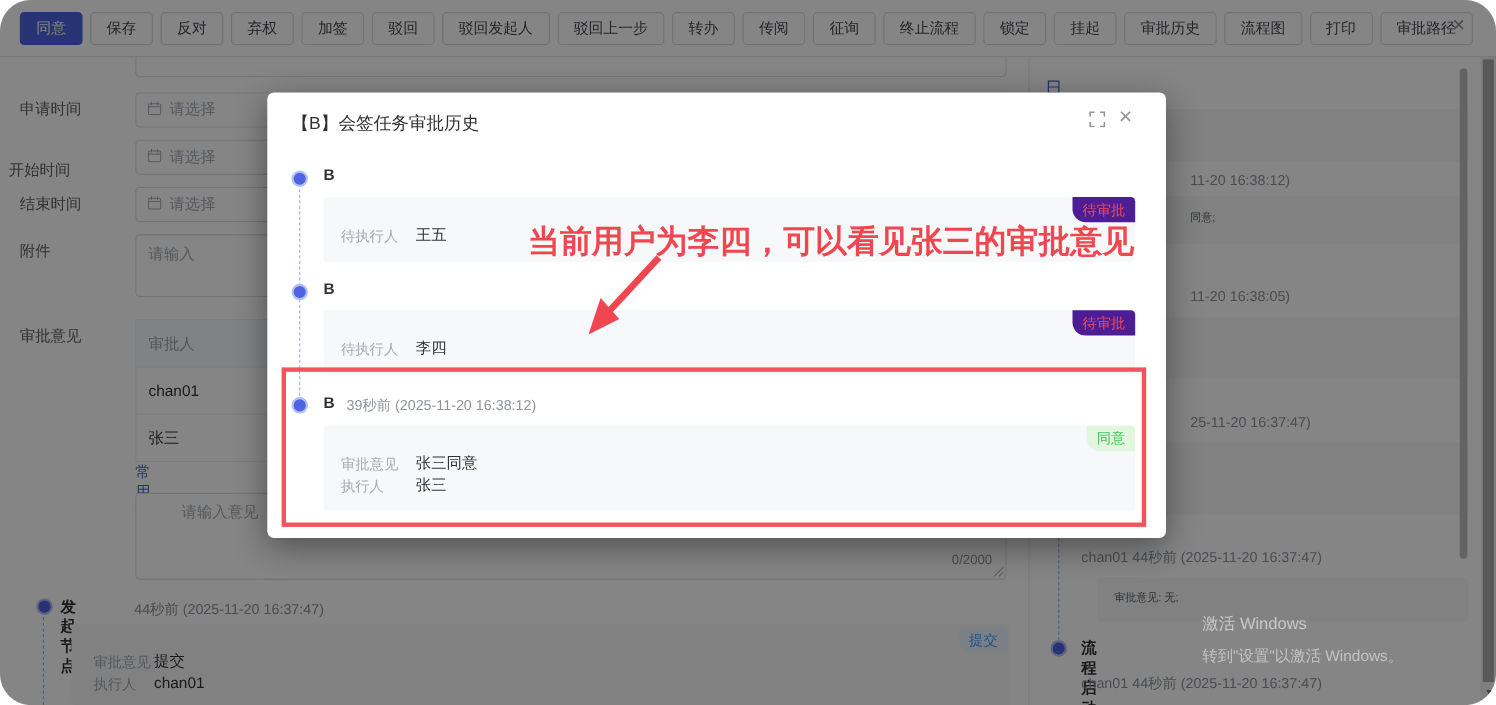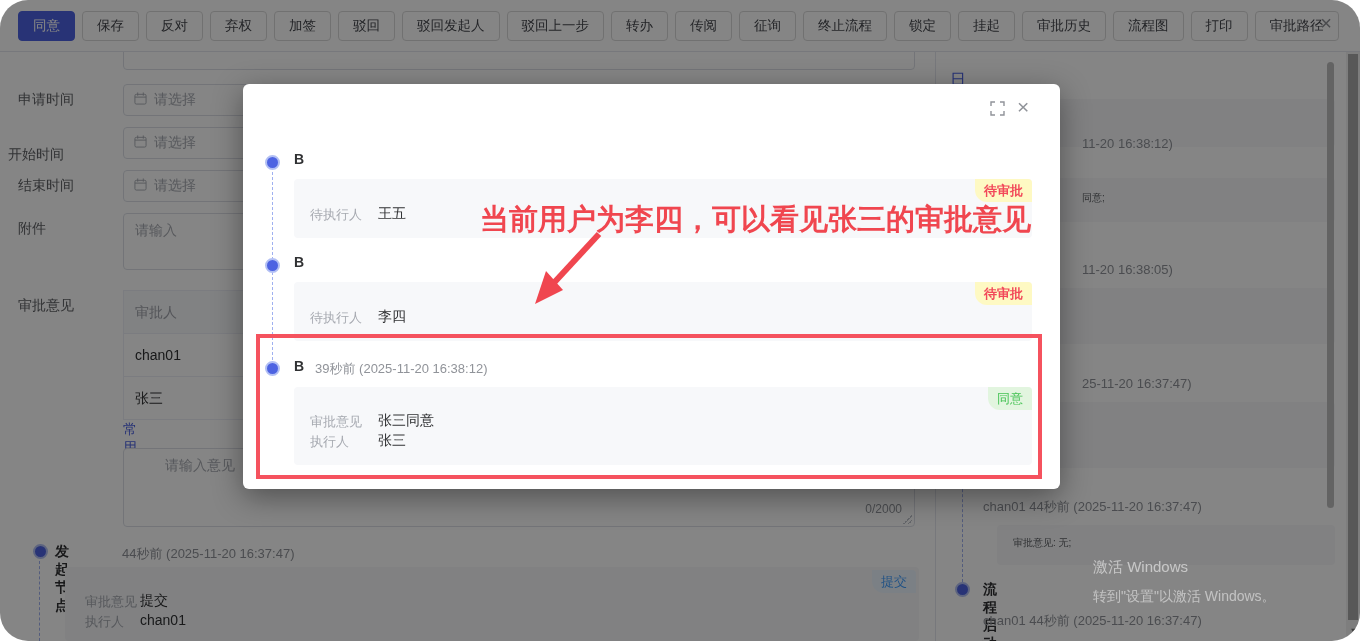--- a/index.html
+++ b/index.html
@@ -31,21 +31,21 @@
   
   .dot{position:absolute;width:11px;height:11px;border-radius:50%;background:#4d63e2;border:2px solid #b3c0f4;}
   .dash{position:absolute;width:0;border-left:1px dashed #9fb0f0;}
   .node-title{position:absolute;font-weight:bold;font-size:14px;color:#303133;}
   .meta{position:absolute;font-size:13px;color:#909399;white-space:nowrap;}
   .card{position:absolute;background:#f7f8fa;border-radius:4px;}
   .clabel{position:absolute;font-size:13px;color:#a6a9b0;}
   .cvalue{position:absolute;font-size:14px;color:#303133;}
   .badge{position:absolute;height:23px;line-height:23px;padding:0 9px;font-size:13px;
     border-radius:0 4px 0 12px;}
-  .badge.danger{background:#fef9c3;color:#f2495a;font-weight:bold;}
+  .badge.danger{background:#4c1d95;color:#f2495a;}
   .badge.success{background:#e2f5df;color:#46c355;}
   .badge.info{background:#ecf5ff;color:#409eff;}
   
   .divider{position:absolute;left:935px;top:52px;width:1px;height:589px;background:#e4e7ed;}
   .logtab{position:absolute;left:950px;top:70px;font-size:16px;color:#4d63e2;cursor:pointer;}
   .frag{position:absolute;font-size:13px;color:#909399;white-space:nowrap;}
   .fragdark{position:absolute;font-size:10px;color:#606266;white-space:nowrap;}
   
   .sb-track{position:absolute;right:0;top:0;width:14px;height:641px;background:#f1f1f1;}
   .sb-thumb{position:absolute;left:1348px;top:54px;width:10px;height:566px;background:#a9a9a9;}
@@ -163,21 +163,21 @@
       <span class="clabel" style="left:20px;top:46px;">执行人</span>
       <span class="cvalue" style="left:75px;top:45px;">chan01</span>
     </div>
   </div>
 
   <div class="divider"></div>
   <div class="panel">
     <div class="logtab">日志</div>
 
     <div class="card" style="left:997px;top:99px;width:338px;height:48px;"></div>
-    <div class="frag" style="left:1082px;top:136px;text-align:right;">11-20 16:38:12)</div>
+    <div class="frag" style="left:1082px;top:156px;text-align:right;">11-20 16:38:12)</div>
     <div class="card" style="left:997px;top:178px;width:338px;height:44px;">
       <span class="fragdark" style="left:85px;top:13px;">同意;</span>
     </div>
     <div class="frag" style="left:1082px;top:262px;">11-20 16:38:05)</div>
     <div class="card" style="left:997px;top:288px;width:338px;height:56px;"></div>
     <div class="frag" style="left:1082px;top:376px;">25-11-20 16:37:47)</div>
     <div class="card" style="left:997px;top:402px;width:338px;height:66px;"></div>
 
     <span class="dash" style="left:962px;top:110px;height:472px;"></span>
 
@@ -192,20 +192,21 @@
     <span class="inner-thumb"></span>
   </div>
 
   <div class="sb-track"></div>
   <div class="sb-thumb"></div>
   <div class="sb-arrow">▼</div>
 
   <div class="overlay"></div>
 
   <div class="modal">
+    <div class="modal-title">【B】会签任务审批历史</div>
     <span class="m-fullscreen">
       <svg width="15" height="15" viewBox="0 0 15 15">
           <path d="M1 5V1h4 M10 1h4v4 M14 10v4h-4 M5 14H1v-4" fill="none" stroke="#909399" stroke-width="1.4"></path>
         </svg>
     </span>
     <span class="m-close">×</span>
 
     <span class="dash" style="left:29px;top:88px;height:188px;"></span>
 
     <span class="dot" style="left:22px;top:71px;"></span>

